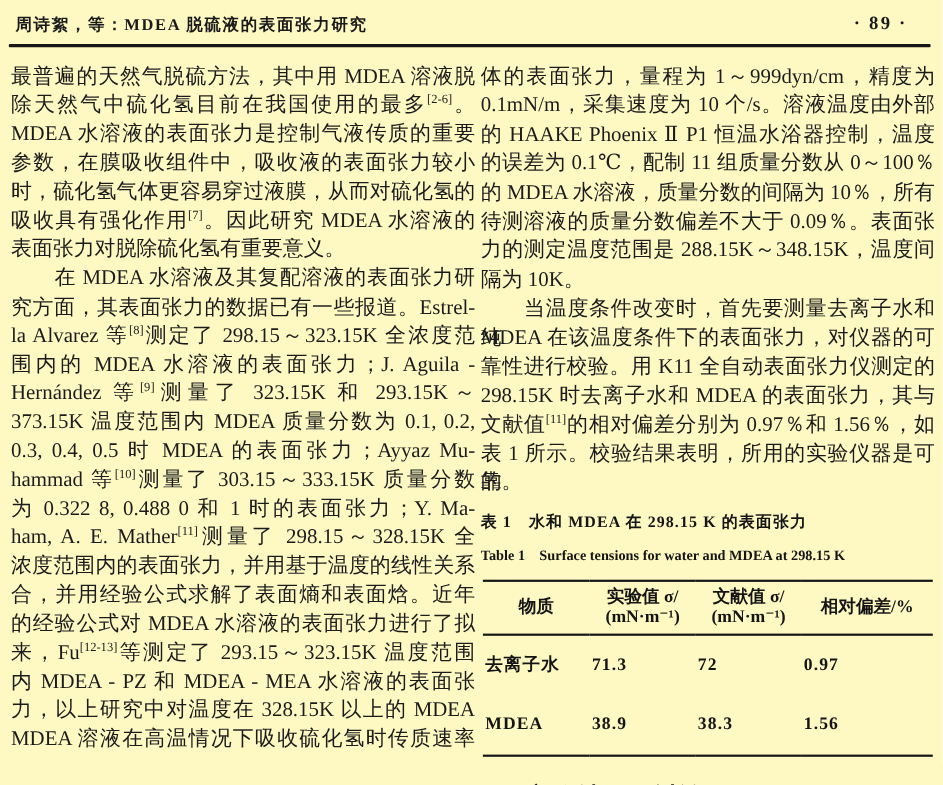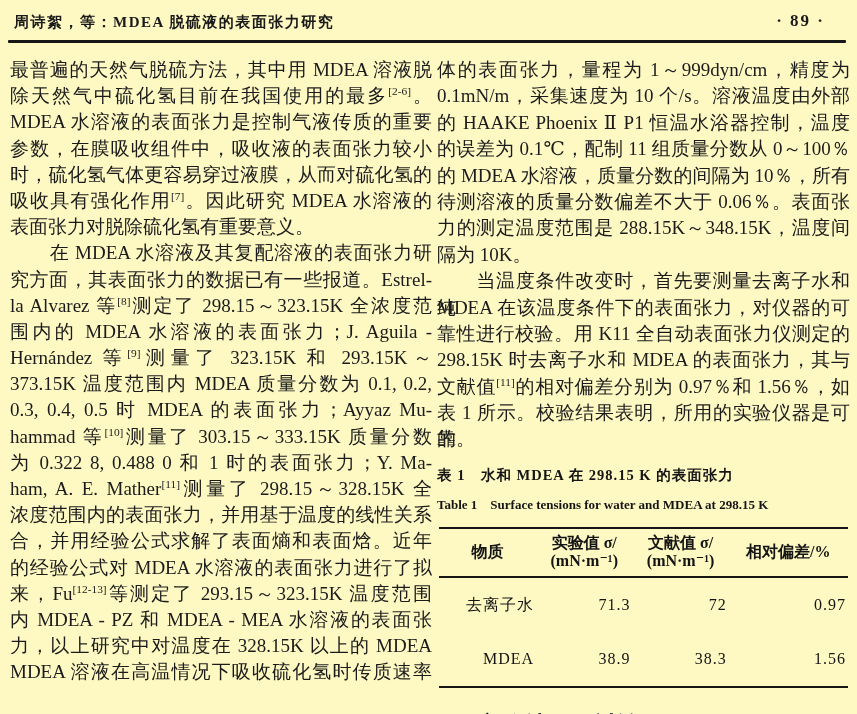--- a/index.html
+++ b/index.html
@@ -49,21 +49,21 @@
     font-size:16px;color:#141414;
     border-top:2.5px solid #161616;
     border-bottom:2.5px solid #161616;
   }
   table.data thead th{
     font-weight:bold;padding:5px 2px 6px 2px;
     border-bottom:2px solid #161616;
     text-align:center;vertical-align:middle;line-height:18px;
   }
   table.data tbody td{
-    text-align:right;padding:14px 2px;letter-spacing:1px;
+    text-align:left;padding:14px 2px;letter-spacing:1px;font-weight:bold;
   }
   
   .section-heading{
     margin-top:24px;
     font-family:"Liberation Sans","DejaVu Sans",sans-serif;
     font-weight:bold;font-size:22.5px;color:#151515;
     display:flex;align-items:baseline;
   }
   .section-number{margin-left:2px;}
   .section-title{margin-left:26px;letter-spacing:1px;}
@@ -106,21 +106,21 @@
       <div class="line">MDEA 溶液在高温情况下吸收硫化氢时传质速率</div>
     </div>
 
   <div class="col col-right">
     <div>
         <div class="line">体的表面张力，量程为 1～999dyn/cm，精度为</div>
         <div class="line">0.1mN/m，采集速度为 10 个/s。溶液温度由外部</div>
         <div class="line">的 HAAKE Phoenix Ⅱ P1 恒温水浴器控制，温度</div>
         <div class="line">的误差为 0.1℃，配制 11 组质量分数从 0～100％</div>
         <div class="line">的 MDEA 水溶液，质量分数的间隔为 10％，所有</div>
-        <div class="line">待测溶液的质量分数偏差不大于 0.06％。表面张</div>
+        <div class="line">待测溶液的质量分数偏差不大于 0.09％。表面张</div>
         <div class="line">力的测定温度范围是 288.15K～348.15K，温度间</div>
         <div class="line end">隔为 10K。</div>
         <div class="line">　　当温度条件改变时，首先要测量去离子水和纯</div>
         <div class="line">MDEA 在该温度条件下的表面张力，对仪器的可</div>
         <div class="line">靠性进行校验。用 K11 全自动表面张力仪测定的</div>
         <div class="line">298.15K 时去离子水和 MDEA 的表面张力，其与</div>
         <div class="line">文献值<sup>[11]</sup>的相对偏差分别为 0.97％和 1.56％，如</div>
         <div class="line">表 1 所示。校验结果表明，所用的实验仪器是可靠</div>
         <div class="line end">的。</div>
       </div>

